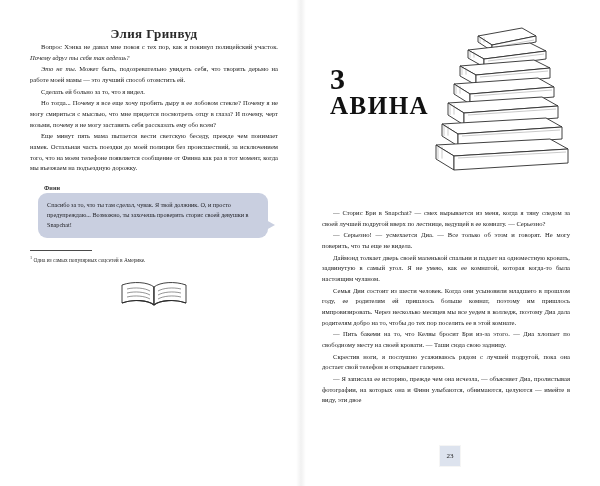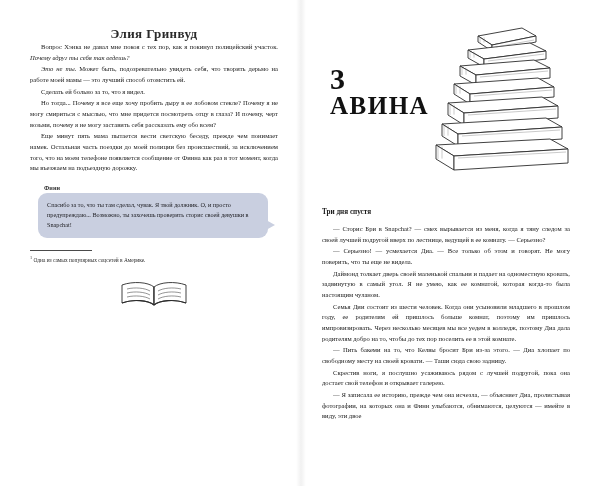--- a/index.html
+++ b/index.html
@@ -288,26 +288,28 @@
               <path d="M36 122 L134 116"></path>
             <path d="M32 144 L140 138"></path>
           </g>
         </svg>
       </div>
 
       <div class="chapter-number">3</div>
       <div class="chapter-title">АВИНА</div>
     </div>
 
-    <div class="section-label">Три дня спустя</div>
 
     <p class="body-text">— Сторис Бри в Snapchat? — смех вырывается из меня, когда я тяну следом за своей лучшей подругой вверх по лестнице, ведущей в ее комнату. — Серьезно?</p>
     <p class="body-text">— Серьезно! — усмехается Диа. — Все только об этом и говорят. Не могу поверить, что ты еще не видела.</p>
     <p class="body-text">Даймонд толкает дверь своей маленькой спальни и падает на одноместную кровать, задвинутую в самый угол. Я не умею, как ее комнатой, которая когда-то была настоящим чуланом.</p>
     <p class="body-text">Семья Дии состоит из шести человек. Когда они усыновили младшего в прошлом году, ее родителям ей пришлось больше комнат, поэтому им пришлось импровизировать. Через несколько месяцев мы все уедем в колледж, поэтому Диа дала родителям добро на то, чтобы до тех пор поселить ее в этой комнате.</p>
     <p class="body-text">— Пить бакеми на то, что Келвы бросит Бри из-за этого. — Диа хлопает по свободному месту на своей кровати. — Таши сюда свою задницу.</p>
     <p class="body-text">Скрестив ноги, я послушно усаживаюсь рядом с лучшей подругой, пока она достает свой телефон и открывает галерею.</p>
     <p class="body-text">— Я записала ее историю, прежде чем она исчезла, — объясняет Диа, пролистывая фотографии, на которых она и Финн улыбаются, обнимаются, целуются — имейте в виду, эти двое</p>
 
+    <div class="page-number-wrap">
+      <div class="page-number">23</div>
+    </div>
   </div>
 
   <div class="gutter-shadow"></div>
 </div>
 
 </body></html>

